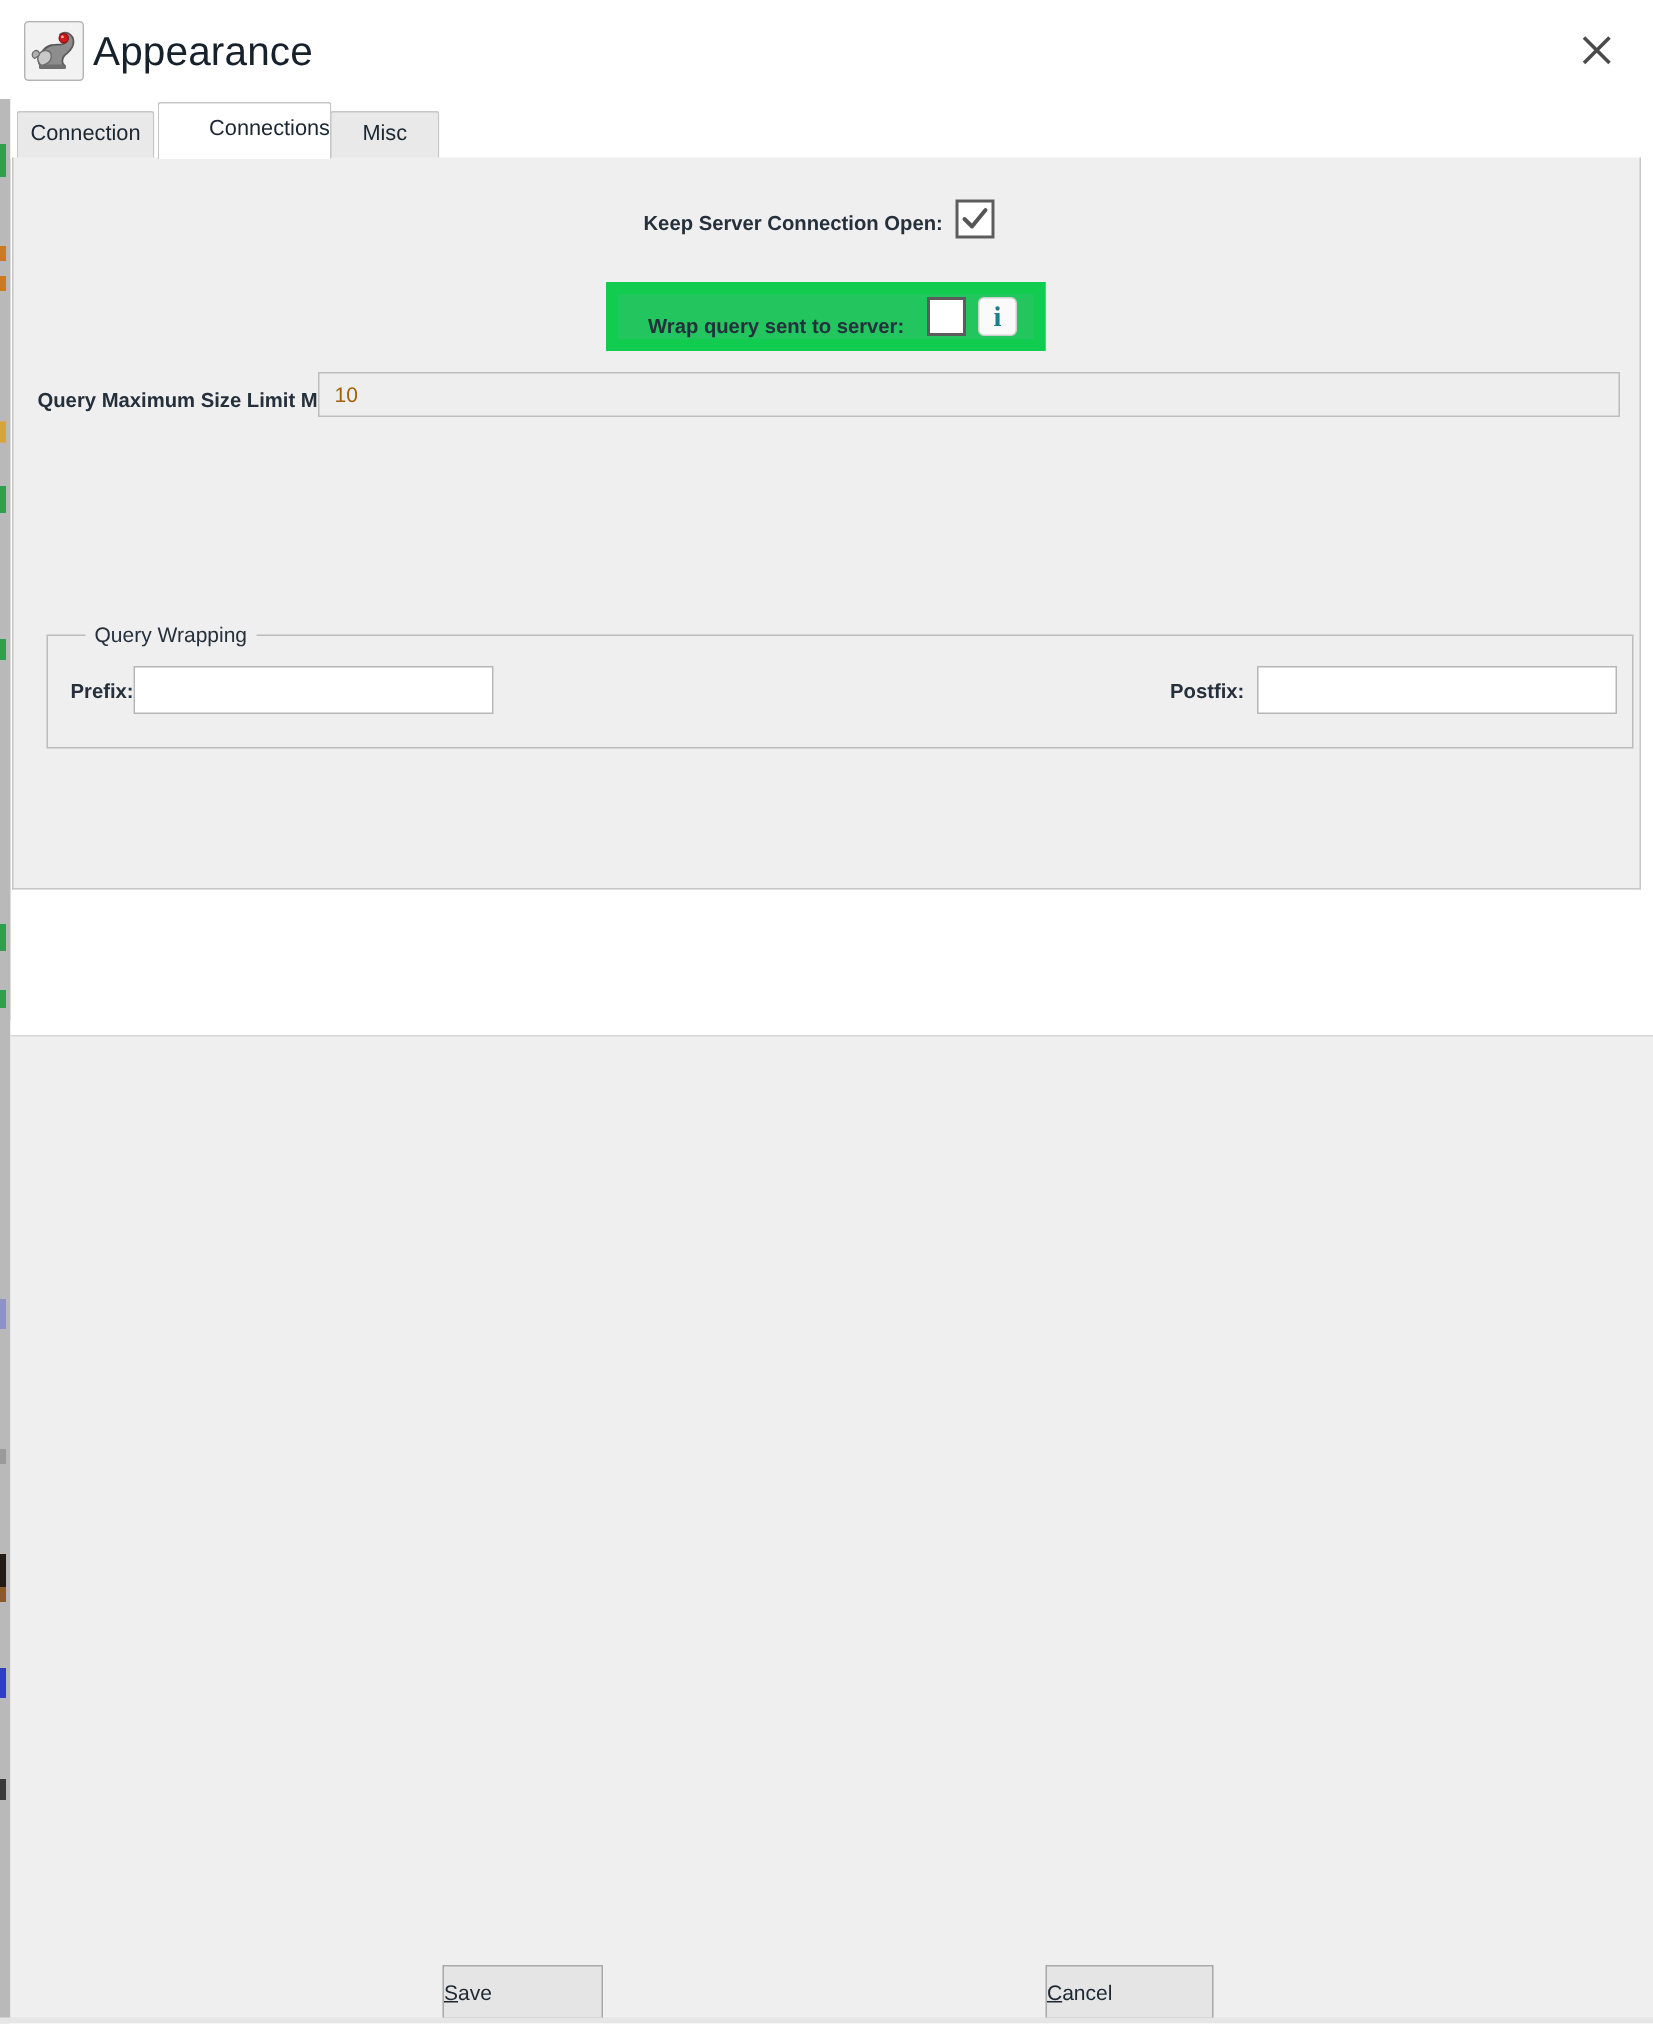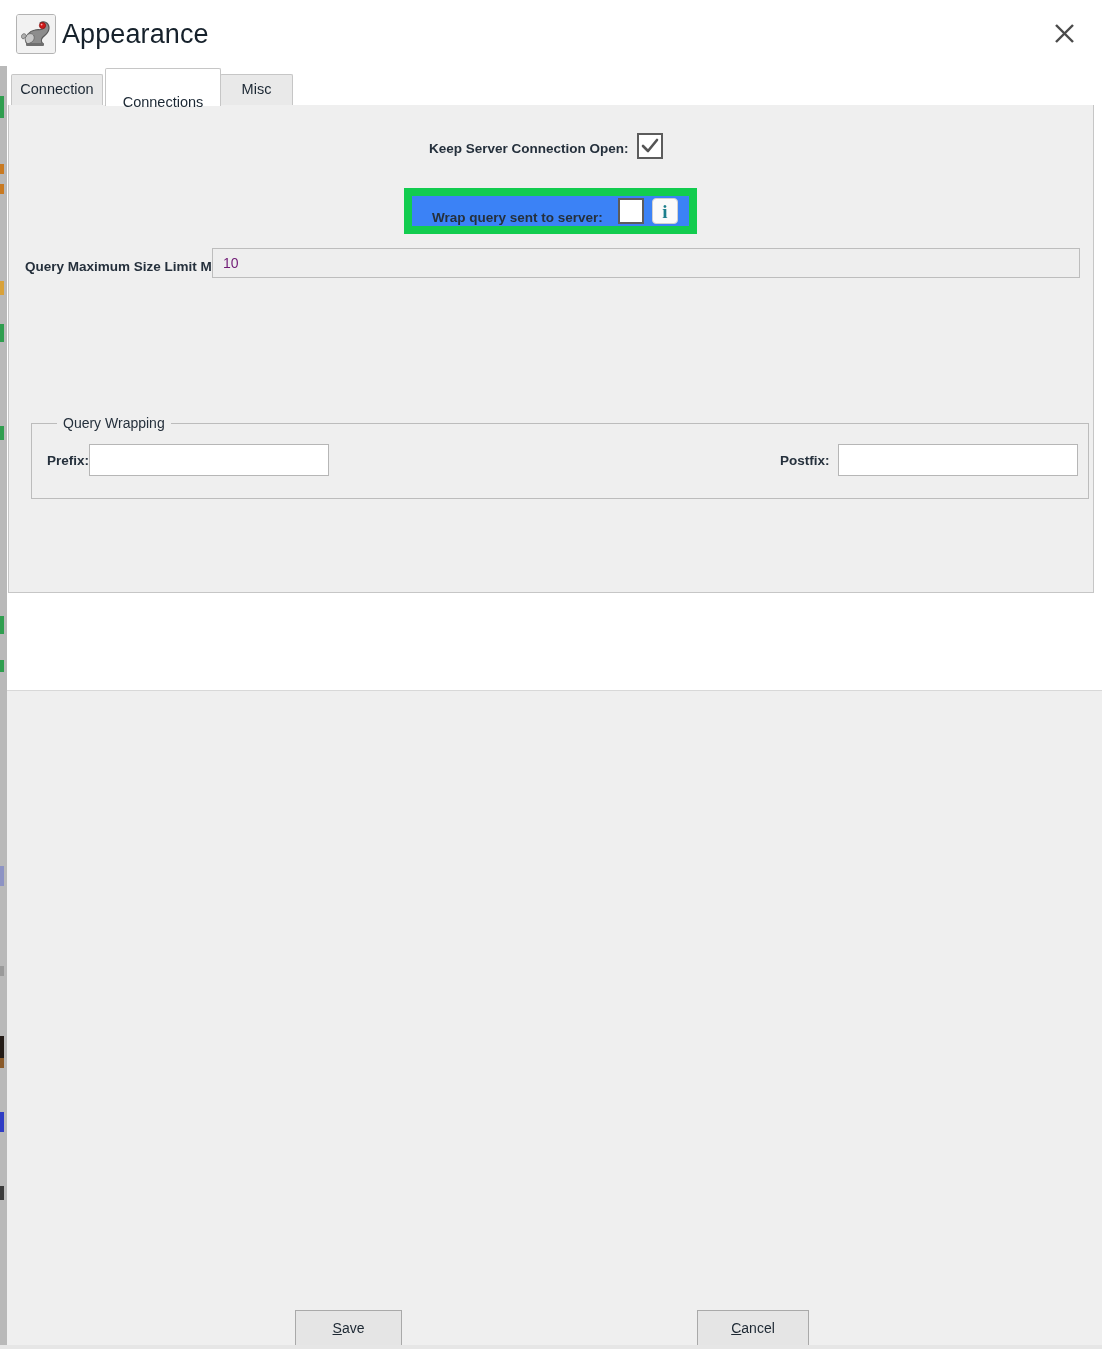--- a/index.html
+++ b/index.html
@@ -88,21 +88,22 @@
     text-align: center;
     cursor: pointer;
     padding-top: 6px;
   }
   .tab.selected {
     top: 2px;
     height: 38px;
     background: #ffffff;
     border-color: #c6c6c6;
     z-index: 3;
-    padding-top: 25px;
+    padding-top: 9px;
+    text-align: right;
   }
 
   
   #panel {
     position: absolute;
     left: 8px; top: 105px;
     width: 1086px; height: 488px;
     background: #efefef;
     border: 1px solid #c6c6c6;
     border-top: none;
@@ -168,41 +169,41 @@
     line-height: 1;
   }
 
   
   #highlight-box {
     position: absolute;
     left: 404px; top: 188px;
     width: 293px; height: 46px;
     border: 8px solid #12cc4f;
     box-sizing: border-box;
-    background: #3b82f6;
+    background: #22c55e;
     z-index: 5;
   }
 
   
   .field {
     position: absolute;
     background: #ffffff;
     border: 1px solid #b6b6b6;
     box-sizing: border-box;
   }
   .field.readonly {
     background: #eeeeee;
     border: 1px solid #bdbdbd;
   }
   .field-text {
     position: absolute;
     left: 10px; top: 50%;
     transform: translateY(-50%);
     font-size: 14px;
-    color: #701a75;
+    color: #a16207;
     font-family: "Liberation Sans", sans-serif;
   }
 
   
   #group-wrapping {
     position: absolute;
     left: 22px; top: 318px;
     width: 1058px; height: 76px;
     border: 1px solid #bcbcbc;
     box-sizing: border-box;
@@ -224,21 +225,20 @@
     position: absolute;
     height: 36px;
     background: #e5e5e5;
     border: 1px solid #a9a9a9;
     box-sizing: border-box;
     font-size: 14px;
     color: #1d2833;
     cursor: pointer;
     display: flex;
     align-items: center;
-    justify-content: center;
     font-family: "Liberation Sans", sans-serif;
   }
   .mnemonic { text-decoration: underline; }
 
   #bottom-line {
     position: absolute;
     left: 0; top: 1345px;
     width: 1102px; height: 4px;
     background: #e6e6e6;
   }

